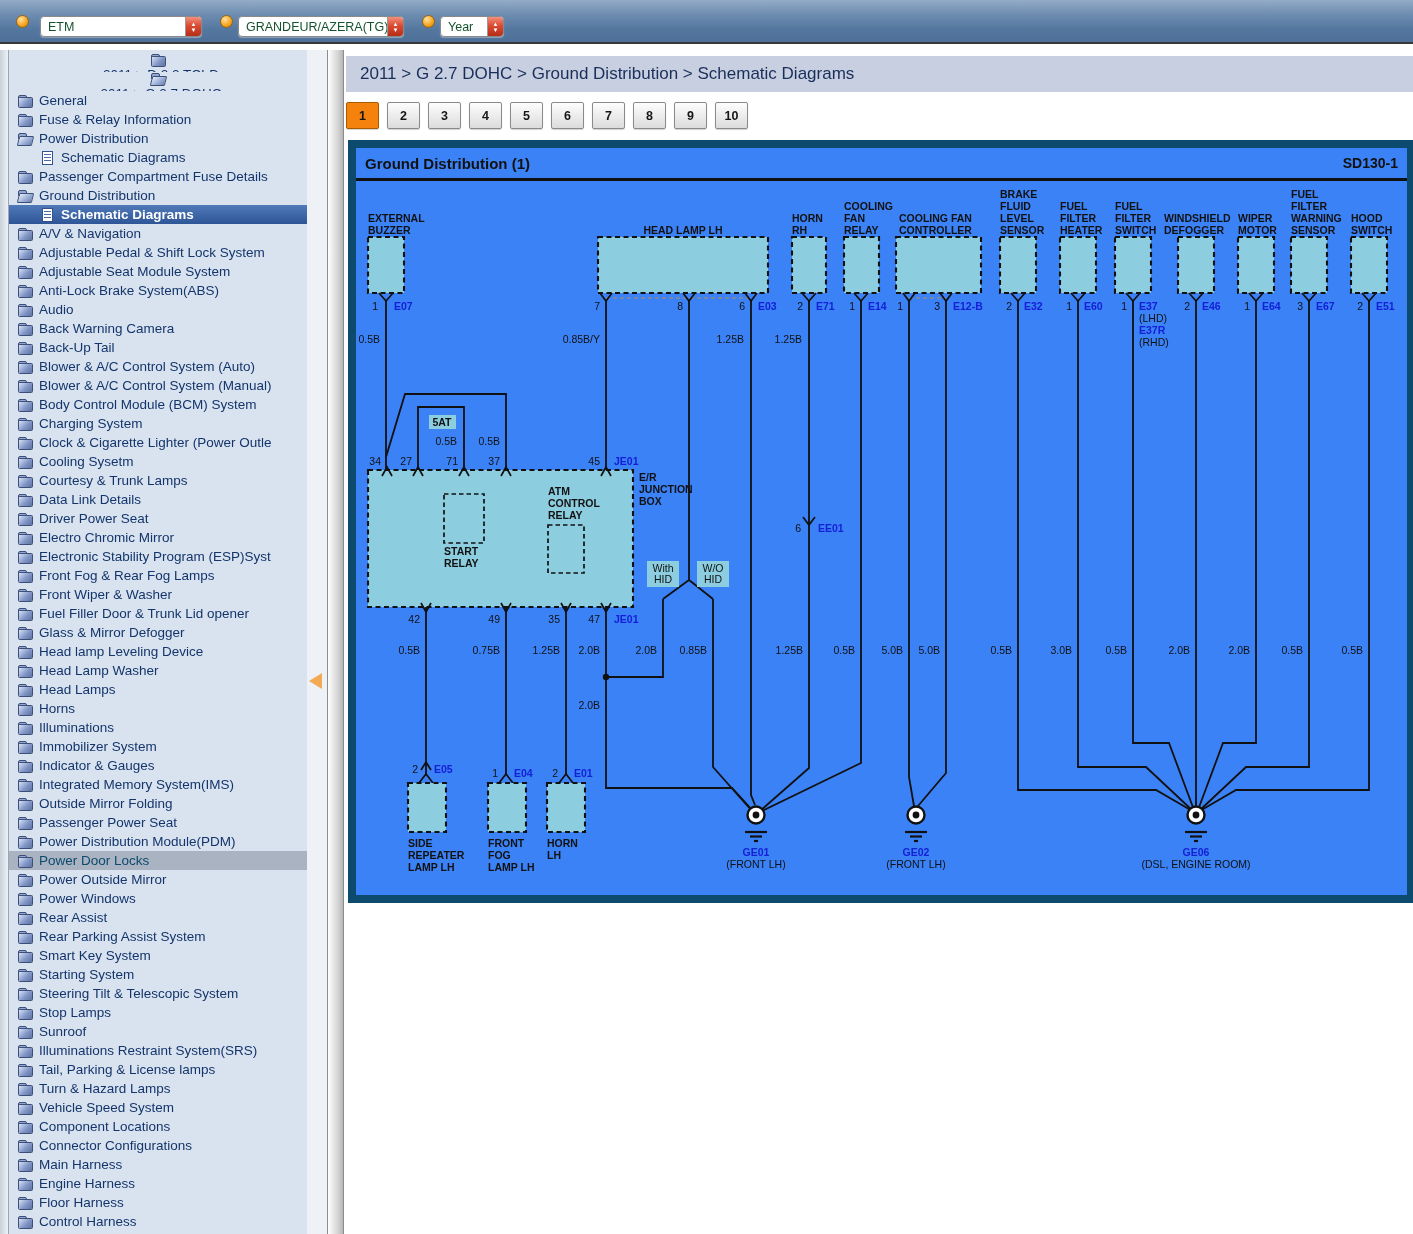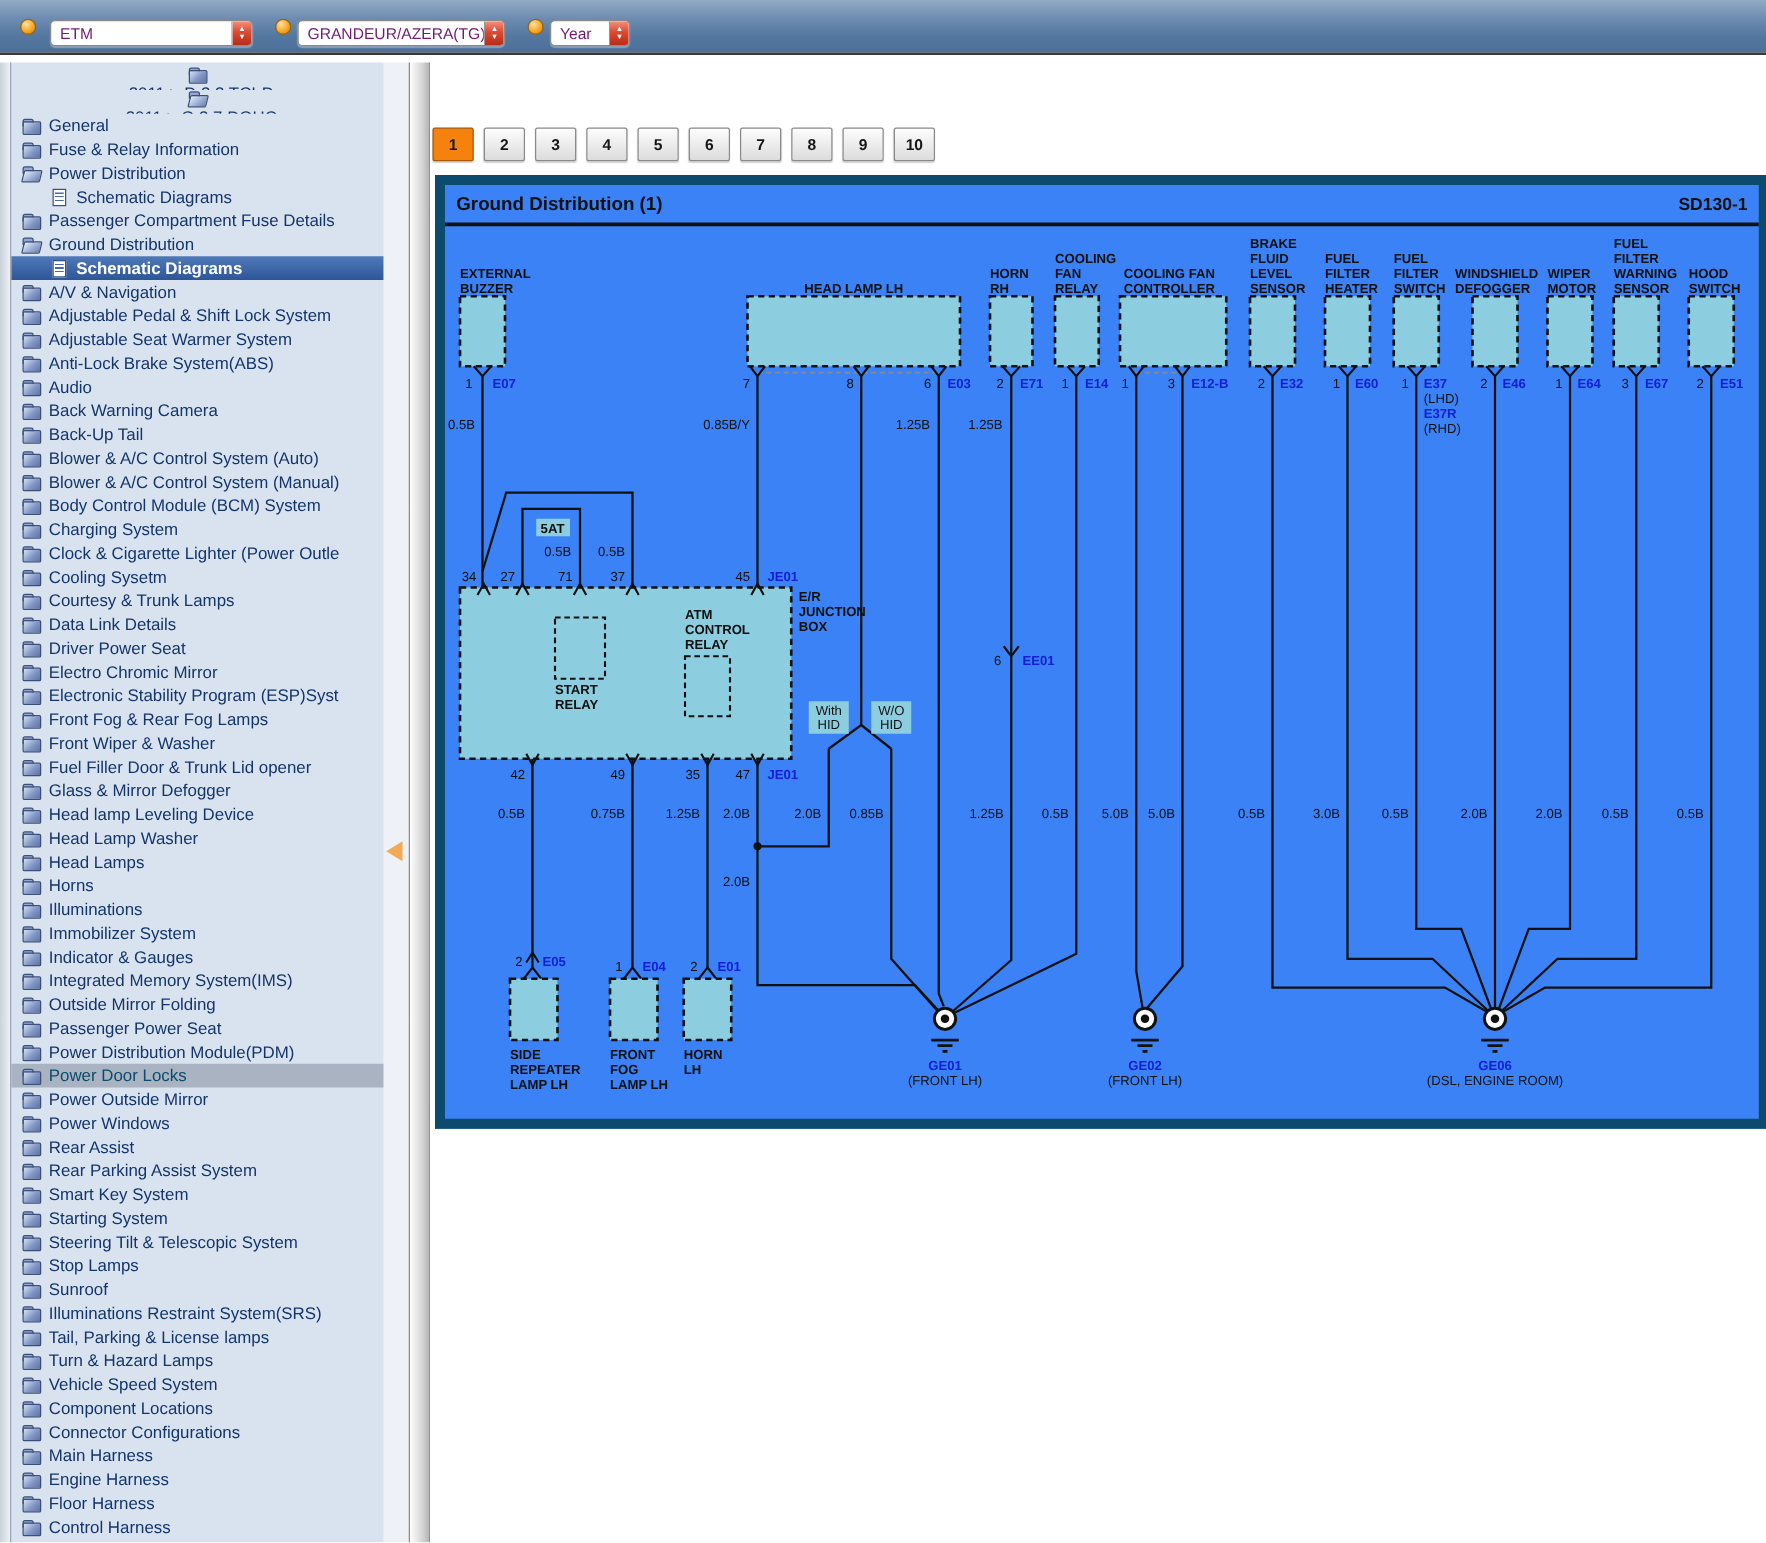--- a/index.html
+++ b/index.html
@@ -9,21 +9,21 @@
 
   
   .toolbar{position:absolute;left:0;top:0;width:1413px;height:42px;
     background:linear-gradient(#93abc6 0%,#6d8cb0 35%,#54779f 70%,#4d6f98 100%);
     border-bottom:2px solid #383838;}
   .bullet{position:absolute;top:15px;width:11px;height:11px;border-radius:50%;
     background:radial-gradient(circle at 35% 30%,#ffe0a0,#f6a31d 60%,#c87c0a);
     border:1px solid #936712;}
   .mac-select{position:absolute;top:16px;height:19px;background:#fff;border:1px solid #8a8a8a;
     border-radius:4px;display:flex;align-items:center;box-shadow:0 1px 1px rgba(255,255,255,.35);}
-  .mac-select .val{flex:1;padding:0 7px;font-size:12.5px;color:#701a75;white-space:nowrap;overflow:hidden;}
+  .mac-select .val{flex:1;padding:0 7px;font-size:12.5px;color:#14532d;white-space:nowrap;overflow:hidden;}
   .stepper{width:15px;align-self:stretch;border-left:1px solid #9a9a9a;border-radius:0 3px 3px 0;
     background:linear-gradient(#f2907c 0%,#dc4b33 45%,#b52d19 100%);
     display:flex;flex-direction:column;align-items:center;justify-content:center;color:#fff;}
   .stepper::before{content:"▲";font-size:6px;line-height:6px;}
   .stepper::after{content:"▼";font-size:6px;line-height:6px;}
 
   
   .edge-left{position:absolute;left:0;top:50px;width:8px;height:1184px;
     background:linear-gradient(90deg,#c9d1da,#eef1f5);}
   .sidebar{position:absolute;left:8px;top:50px;width:298px;height:1184px;
@@ -169,21 +169,21 @@
           <span class="lbl">A/V &amp; Navigation</span>
         </div>
 
         <div class="row lv1">
           <span class="ic folder"></span>
           <span class="lbl">Adjustable Pedal &amp; Shift Lock System</span>
         </div>
 
         <div class="row lv1">
           <span class="ic folder"></span>
-          <span class="lbl">Adjustable Seat Warmer System</span>
+          <span class="lbl">Adjustable Seat Module System</span>
         </div>
 
         <div class="row lv1">
           <span class="ic folder"></span>
           <span class="lbl">Anti-Lock Brake System(ABS)</span>
         </div>
 
         <div class="row lv1">
           <span class="ic folder"></span>
           <span class="lbl">Audio</span>
@@ -428,20 +428,23 @@
           <span class="ic folder"></span>
           <span class="lbl">Control Harness</span>
         </div>
       </div>
   </div>
   <div class="collapse-strip"></div>
   <div class="collapse-arrow"></div>
   <div class="splitter"></div>
 
   <div class="main">
+    <div class="breadcrumb">
+      <span>2011 &gt; G 2.7 DOHC &gt; Ground Distribution &gt; Schematic Diagrams</span>
+    </div>
     <div class="pages">
 
         <div class="pg active">1</div>
 
         <div class="pg">2</div>
 
         <div class="pg">3</div>
 
         <div class="pg">4</div>
 

